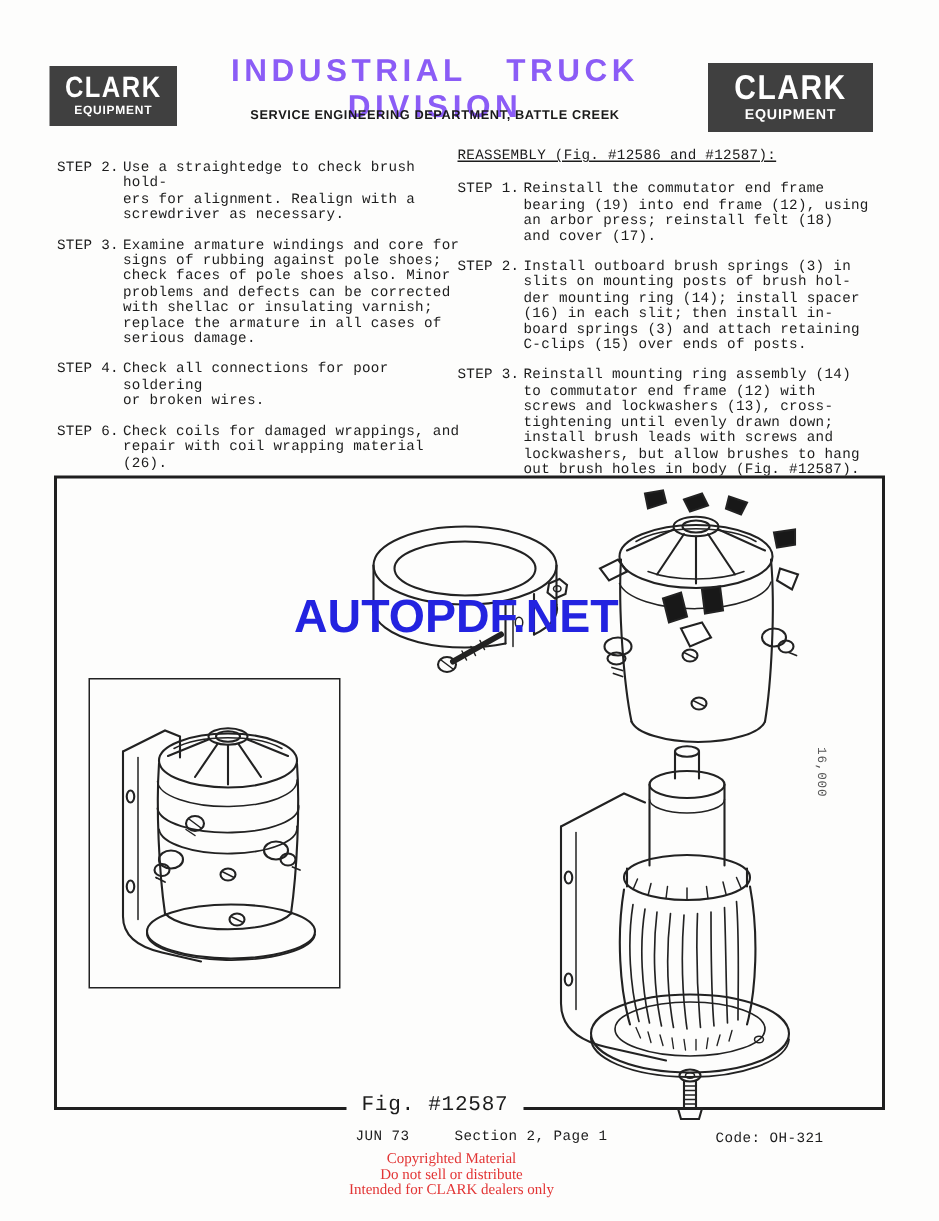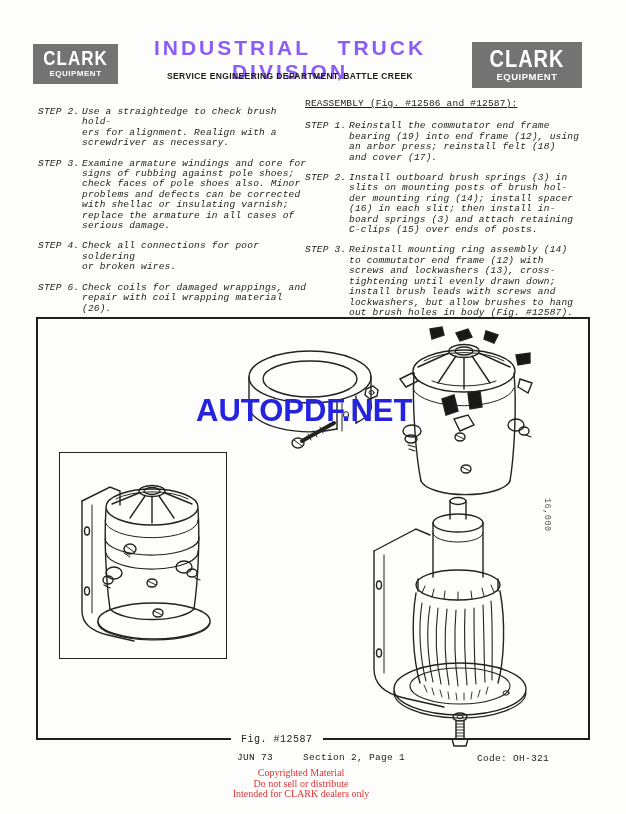--- a/index.html
+++ b/index.html
@@ -7,21 +7,21 @@
   body {
     position:relative; width:626px; height:814px;
     background:#fdfdfc; overflow:hidden;
     font-family:"Liberation Mono","DejaVu Sans Mono",monospace;
     color:#1c1c1c;
   }
   .abs { position:absolute; }
 
   
   .logo {
-    background:#737373; color:#fff; text-align:center;
+    background:#404040; color:#fff; text-align:center;
     display:flex; flex-direction:column; justify-content:center; align-items:center;
     font-family:"Liberation Sans","DejaVu Sans",sans-serif;
   }
   .logo .l1 { font-weight:bold; letter-spacing:1px; line-height:1; transform:scaleY(1.15); }
   .logo .l2 { font-weight:bold; line-height:1; margin-top:3px; letter-spacing:0.5px; }
   #logo-left  { left:33px; top:44px; width:85px;  height:40px; }
   #logo-left  .l1 { font-size:17px; }
   #logo-left  .l2 { font-size:8px; }
   #logo-right { left:472px; top:42px; width:110px; height:46px; }
   #logo-right .l1 { font-size:20px; }
@@ -36,21 +36,21 @@
   .page-subtitle {
     left:118px; top:71px; width:344px; text-align:center;
     font-family:"Liberation Sans","DejaVu Sans",sans-serif;
     font-weight:bold; font-size:8.5px; letter-spacing:0.4px; color:#1a1a1a;
   }
 
   
   .col { font-size:9.5px; line-height:10.4px; letter-spacing:0.2px; }
   #col-left  { left:38px;  top:107px; width:274px; }
   #col-right { left:305px; top:99px;  width:286px; }
-  .step { display:flex; margin-bottom:10px;font-style:italic; }
+  .step { display:flex; margin-bottom:10px; }
   .step .lbl { flex:0 0 44px; white-space:nowrap; }
   .step .txt { flex:1; white-space:pre-line; }
   .re-heading { text-decoration:underline; margin-bottom:12px; white-space:nowrap; }
 
   
   #figure-box {
     left:36px; top:317px; width:554px; height:423px;
     border:2px solid #1f1f1f; background:#fdfdfc;
   }
   #inner-box {
@@ -59,21 +59,21 @@
   }
   .watermark {
     position:absolute; left:158px; top:74px; width:216px; text-align:center;
     font-family:"Liberation Sans","DejaVu Sans",sans-serif;
     font-weight:bold; font-size:31px; letter-spacing:0px;
     user-select:none;
   }
   .fig-caption {
     position:absolute; left:193px; bottom:-7px;
     background:#fdfdfc; padding:0 10px;
-    font-size:10px; letter-spacing:0.5px; white-space:nowrap;
+    font-size:14px; letter-spacing:0.5px; white-space:nowrap;
   }
   svg.draw { position:absolute; overflow:visible; }
   svg.draw * { vector-effect:non-scaling-stroke; }
 
   
   .side-note {
     left:552px; top:498px; width:46px;
     transform:rotate(90deg); transform-origin:left top;
     font-size:8.5px; color:#555; letter-spacing:0.5px; white-space:nowrap;
   }

